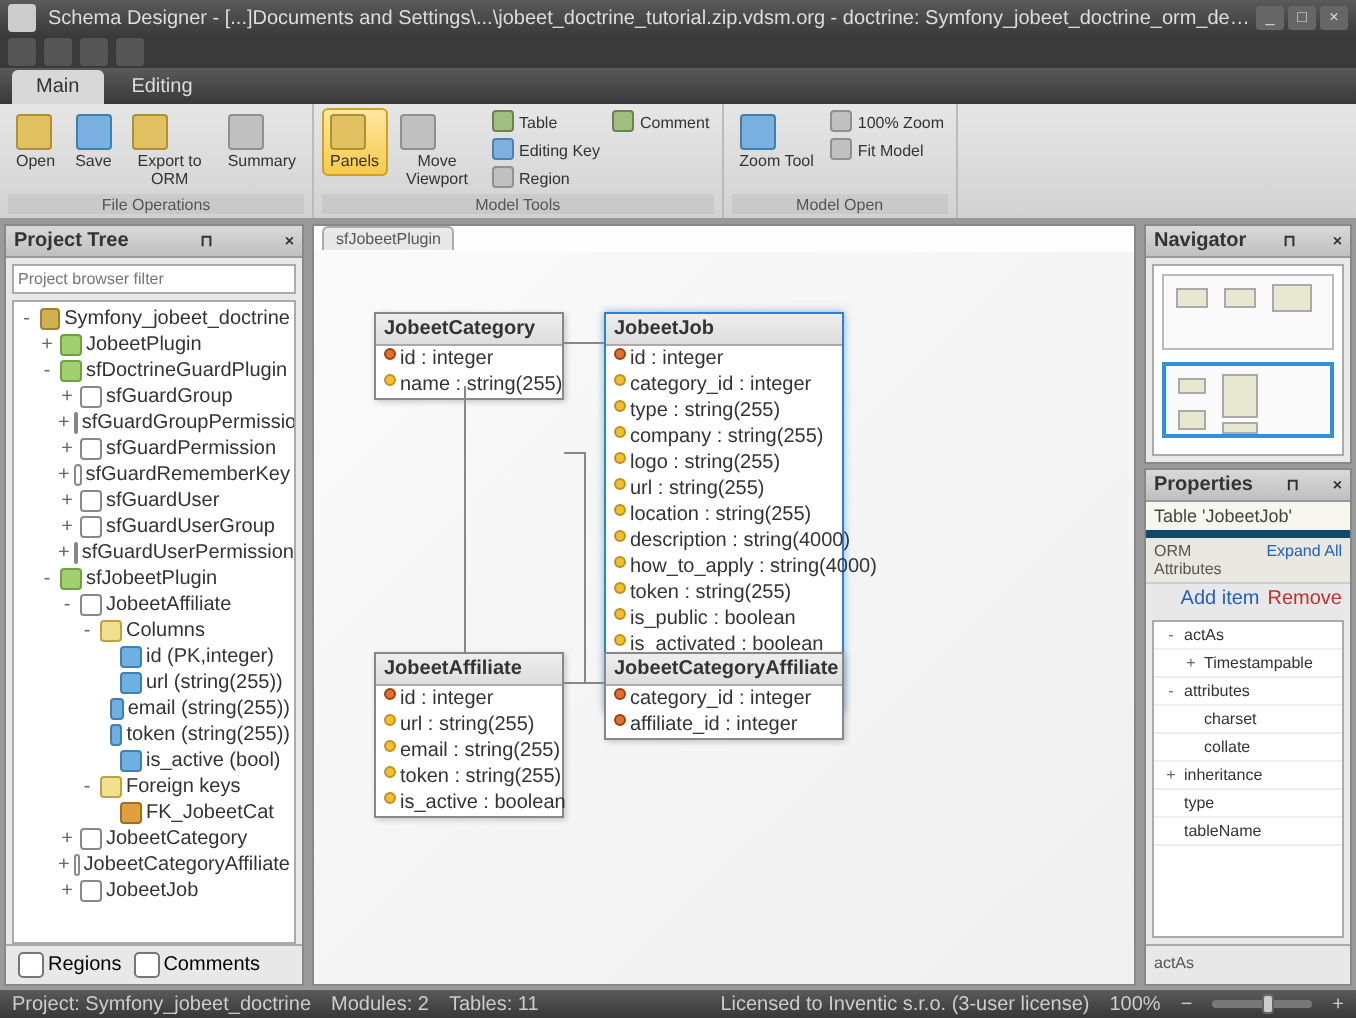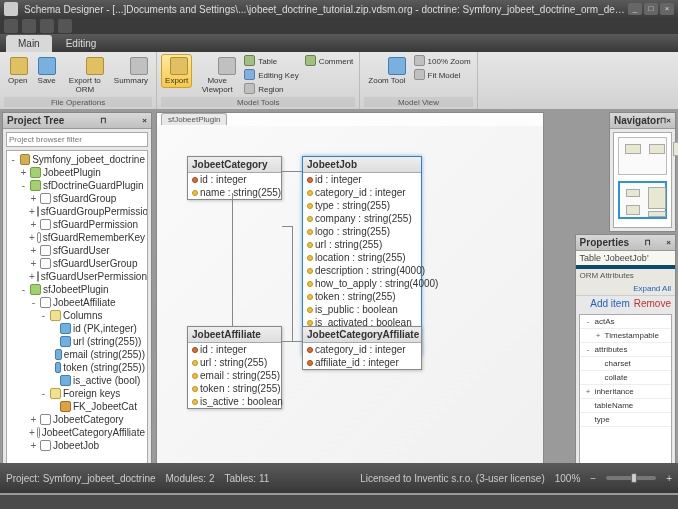--- a/index.html
+++ b/index.html
@@ -15,21 +15,21 @@
 .qbtn { width: 14px; height: 14px; background: #555; border-radius: 2px; }
 
 .menubar { height: 18px; background: linear-gradient(#5a5a5a,#383838); display: flex; align-items: flex-end; padding-left: 6px; }
 .menutab { padding: 3px 12px; color: #ddd; font-size: 10px; border-radius: 3px 3px 0 0; margin-right: 2px; cursor: pointer; }
 .menutab.active { background: #d8d8d8; color: #333; }
 
 .ribbon { height: 58px; background: linear-gradient(#e6e6e6,#d2d2d2); display: flex; border-bottom: 1px solid #999; }
 .rgroup { display: flex; flex-direction: column; padding: 2px 4px; border-right: 1px solid #bbb; }
 .rgroup .rbtns { display: flex; flex: 1; gap: 2px; align-items: flex-start; }
 .rgroup .rlabel { font-size: 8px; color: #555; text-align: center; padding-top: 1px; background: rgba(0,0,0,0.05); }
-.rbtn { display: flex; flex-direction: column; align-items: flex-end; padding: 2px 3px; cursor: pointer; border: 1px solid transparent; border-radius: 3px; }
+.rbtn { display: flex; flex-direction: column; align-items: flex-start; padding: 2px 3px; cursor: pointer; border: 1px solid transparent; border-radius: 3px; }
 .rbtn.on { background: linear-gradient(#ffe8a0,#f5c94a); border-color: #d4a020; }
 .rbtn .ri { width: 18px; height: 18px; background: #e0c060; border: 1px solid #b09030; border-radius: 2px; margin-bottom: 1px; }
 .rbtn .ri.blue { background: #7ab0e0; border-color: #4080b0; }
 .rbtn .ri.gray { background: #c0c0c0; border-color: #909090; }
 .rbtn .rt { font-size: 8px; color: #333; text-align: center; line-height: 9px; max-width: 38px; }
 .rline { display: flex; align-items: flex-end; gap: 3px; padding: 1px 2px; cursor: pointer; }
 .rline .ri2 { width: 11px; height: 11px; background: #a0c080; border: 1px solid #708050; border-radius: 2px; }
 .rline .ri2.blue { background: #80b0e0; border-color: #5080b0; }
 .rline .ri2.gray { background: #c0c0c0; border-color: #909090; }
 .rline .rt2 { font-size: 8px; color: #333; }
@@ -53,45 +53,45 @@
 .ind1 { padding-left: 10px; } .ind2 { padding-left: 20px; } .ind3 { padding-left: 30px; } .ind4 { padding-left: 40px; }
 .tree-foot { display: flex; gap: 6px; padding: 3px 6px; border-top: 1px solid #aaa; font-size: 8px; }
 .tree-foot label { display: flex; align-items: center; gap: 2px; }
 
 .canvas-area { flex: 1; margin: 2px; background: #fdfdfd; border: 1px solid #888; position: relative; overflow: hidden; }
 .canvas-tab { position: absolute; top: 0; left: 4px; background: #e8e8e8; border: 1px solid #aaa; border-bottom: none; padding: 1px 6px; font-size: 8px; color: #555; border-radius: 3px 3px 0 0; }
 .canvas-body { position: absolute; top: 13px; left: 0; right: 0; bottom: 0; background: linear-gradient(135deg,#fafafa,#f0f0f0); }
 .entity { position: absolute; background: #fff; border: 1px solid #888; box-shadow: 1px 1px 3px rgba(0,0,0,0.2); font-size: 8px; }
 .entity.sel { border-color: #3080d0; box-shadow: 0 0 4px rgba(48,128,208,0.6); }
 .entity .eh { background: linear-gradient(#eee,#ddd); padding: 2px 4px; font-weight: bold; color: #333; border-bottom: 1px solid #aaa; }
-.entity .er { padding: 1px 4px; display: flex; align-items: center; gap: 2px; color: #333; white-space: nowrap; }
+.entity .er { padding: 1px 4px; display: flex; align-items: flex-start; gap: 2px; color: #333; white-space: nowrap; }
 .entity .er .bullet { width: 6px; height: 6px; border-radius: 50%; background: #f0c030; border: 1px solid #c09020; flex-shrink: 0; }
 .entity .er .bullet.pk { background: #e07030; border-color: #a04010; }
 .conn { position: absolute; background: #888; }
 
-.right-col { width: 128px; display: flex; flex-direction: column; gap: 2px; margin: 2px; align-items: flex-end; }
+.right-col { width: 104px; display: flex; flex-direction: column; gap: 2px; margin: 2px; }
 .right-panel { background: #e8e8e8; border: 1px solid #888; display: flex; flex-direction: column; }
 .nav-body { flex: 1; background: #fff; margin: 3px; border: 1px solid #aaa; padding: 4px; display: flex; flex-direction: column; gap: 6px; }
 .nav-thumb { border: 1px solid #bbb; background: #fafafa; height: 38px; position: relative; }
 .nav-thumb.sel { border: 2px solid #3090e0; }
 .nav-thumb .mini { position: absolute; background: #e8e8d0; border: 1px solid #aaa; }
 .prop-body { flex: 1; background: #fff; margin: 3px; border: 1px solid #aaa; overflow: auto; }
 .prop-sec { background: #f7f7ef; padding: 2px 4px; font-size: 9px; color: #444; border-bottom: 4px solid #0c4a6e; }
-.prop-hdr { display: flex; background: #e8e8e0; border-bottom: 1px solid #ccc; flex-direction: column; }
+.prop-hdr { display: flex; background: #e8e8e0; border-bottom: 1px solid #ccc; }
 .prop-hdr span { flex: 1; padding: 2px 4px; font-size: 8px; color: #555; }
 .prop-row { display: flex; border-bottom: 1px solid #eee; }
 .prop-row .pk { flex: 1; padding: 2px 4px; font-size: 8px; color: #333; display: flex; align-items: center; gap: 2px; }
 .prop-row .pv { flex: 1; padding: 2px 4px; font-size: 8px; color: #555; }
 .prop-row .pgt { width: 9px; text-align: center; color: #666; font-size: 8px; }
 .prop-actions { font-size: 8px; padding: 2px 4px; text-align: right; }
 .prop-actions a { color: #2060c0; cursor: pointer; margin-left: 4px; }
 .prop-actions a.red { color: #c03030; }
 .prop-foot { border-top: 1px solid #aaa; padding: 4px; font-size: 8px; color: #555; min-height: 20px; }
 
-.statusbar { position: absolute; bottom: 16px; left: 0; right: 0; height: 30px; background: linear-gradient(#5a5a5a,#383838); color: #ccc; font-size: 8px; display: flex; align-items: center; padding: 0 6px; gap: 10px; }
+.statusbar { position: absolute; bottom: 0; left: 0; right: 0; height: 14px; background: linear-gradient(#5a5a5a,#383838); color: #ccc; font-size: 8px; display: flex; align-items: center; padding: 0 6px; gap: 10px; }
 .statusbar .sfill { flex: 1; }
 .zoom-slider { width: 50px; height: 4px; background: #777; border-radius: 2px; position: relative; }
 .zoom-slider .zh { position: absolute; top: -3px; left: 50%; width: 6px; height: 10px; background: #ccc; border: 1px solid #666; border-radius: 2px; }
 </style>
 </head>
 <body>
 
 <div class="titlebar">
   <div class="app-icon"></div>
   <div class="title-text">Schema Designer - [...]Documents and Settings\...\jobeet_doctrine_tutorial.zip.vdsm.org - doctrine: Symfony_jobeet_doctrine_orm_designer [Trial-test]</div>
@@ -133,21 +133,21 @@
           <div class="ri gray"></div>
           <div class="rt">Summary</div>
         </div>
     </div>
     <div class="rlabel">File Operations</div>
   </div>
   <div class="rgroup">
     <div class="rbtns">
       <div class="rbtn on">
           <div class="ri"></div>
-          <div class="rt">Export</div>
+          <div class="rt">Panels</div>
         </div>
       <div class="rbtn">
           <div class="ri gray"></div>
           <div class="rt">Move Viewport</div>
         </div>
       <div style="display:flex;flex-direction:column;gap:1px;justify-content:center">
         <div class="rline">
             <div class="ri2"></div>
             <div class="rt2">Table</div>
           </div>
@@ -179,21 +179,21 @@
         <div class="rline">
             <div class="ri2 gray"></div>
             <div class="rt2">100% Zoom</div>
           </div>
         <div class="rline">
             <div class="ri2 gray"></div>
             <div class="rt2">Fit Model</div>
           </div>
       </div>
     </div>
-    <div class="rlabel">Model View</div>
+    <div class="rlabel">Model Open</div>
   </div>
 </div>
 
 <div class="main">
   <div class="left-panel">
     <div class="panel-title">
         <span>Project Tree</span>
         <span class="pclose">⊓</span>
         <span class="pclose">×</span>
       </div>
@@ -496,25 +496,25 @@
           </div>
           <div class="prop-row">
             <div class="pk" style="padding-left:14px"><span class="pgt"></span>collate</div>
             <div class="pv"></div>
           </div>
           <div class="prop-row">
             <div class="pk" style="padding-left:4px"><span class="pgt">+</span>inheritance</div>
             <div class="pv"></div>
           </div>
           <div class="prop-row">
+            <div class="pk" style="padding-left:4px"><span class="pgt"></span>type</div>
+            <div class="pv"></div>
+          </div>
+          <div class="prop-row">
             <div class="pk" style="padding-left:4px"><span class="pgt"></span>tableName</div>
-            <div class="pv"></div>
-          </div>
-          <div class="prop-row">
-            <div class="pk" style="padding-left:4px"><span class="pgt"></span>type</div>
             <div class="pv"></div>
           </div>
         </div>
       <div class="prop-foot">actAs</div>
     </div>
   </div>
 </div>
 
 <div class="statusbar">
   <span>Project: Symfony_jobeet_doctrine</span>

